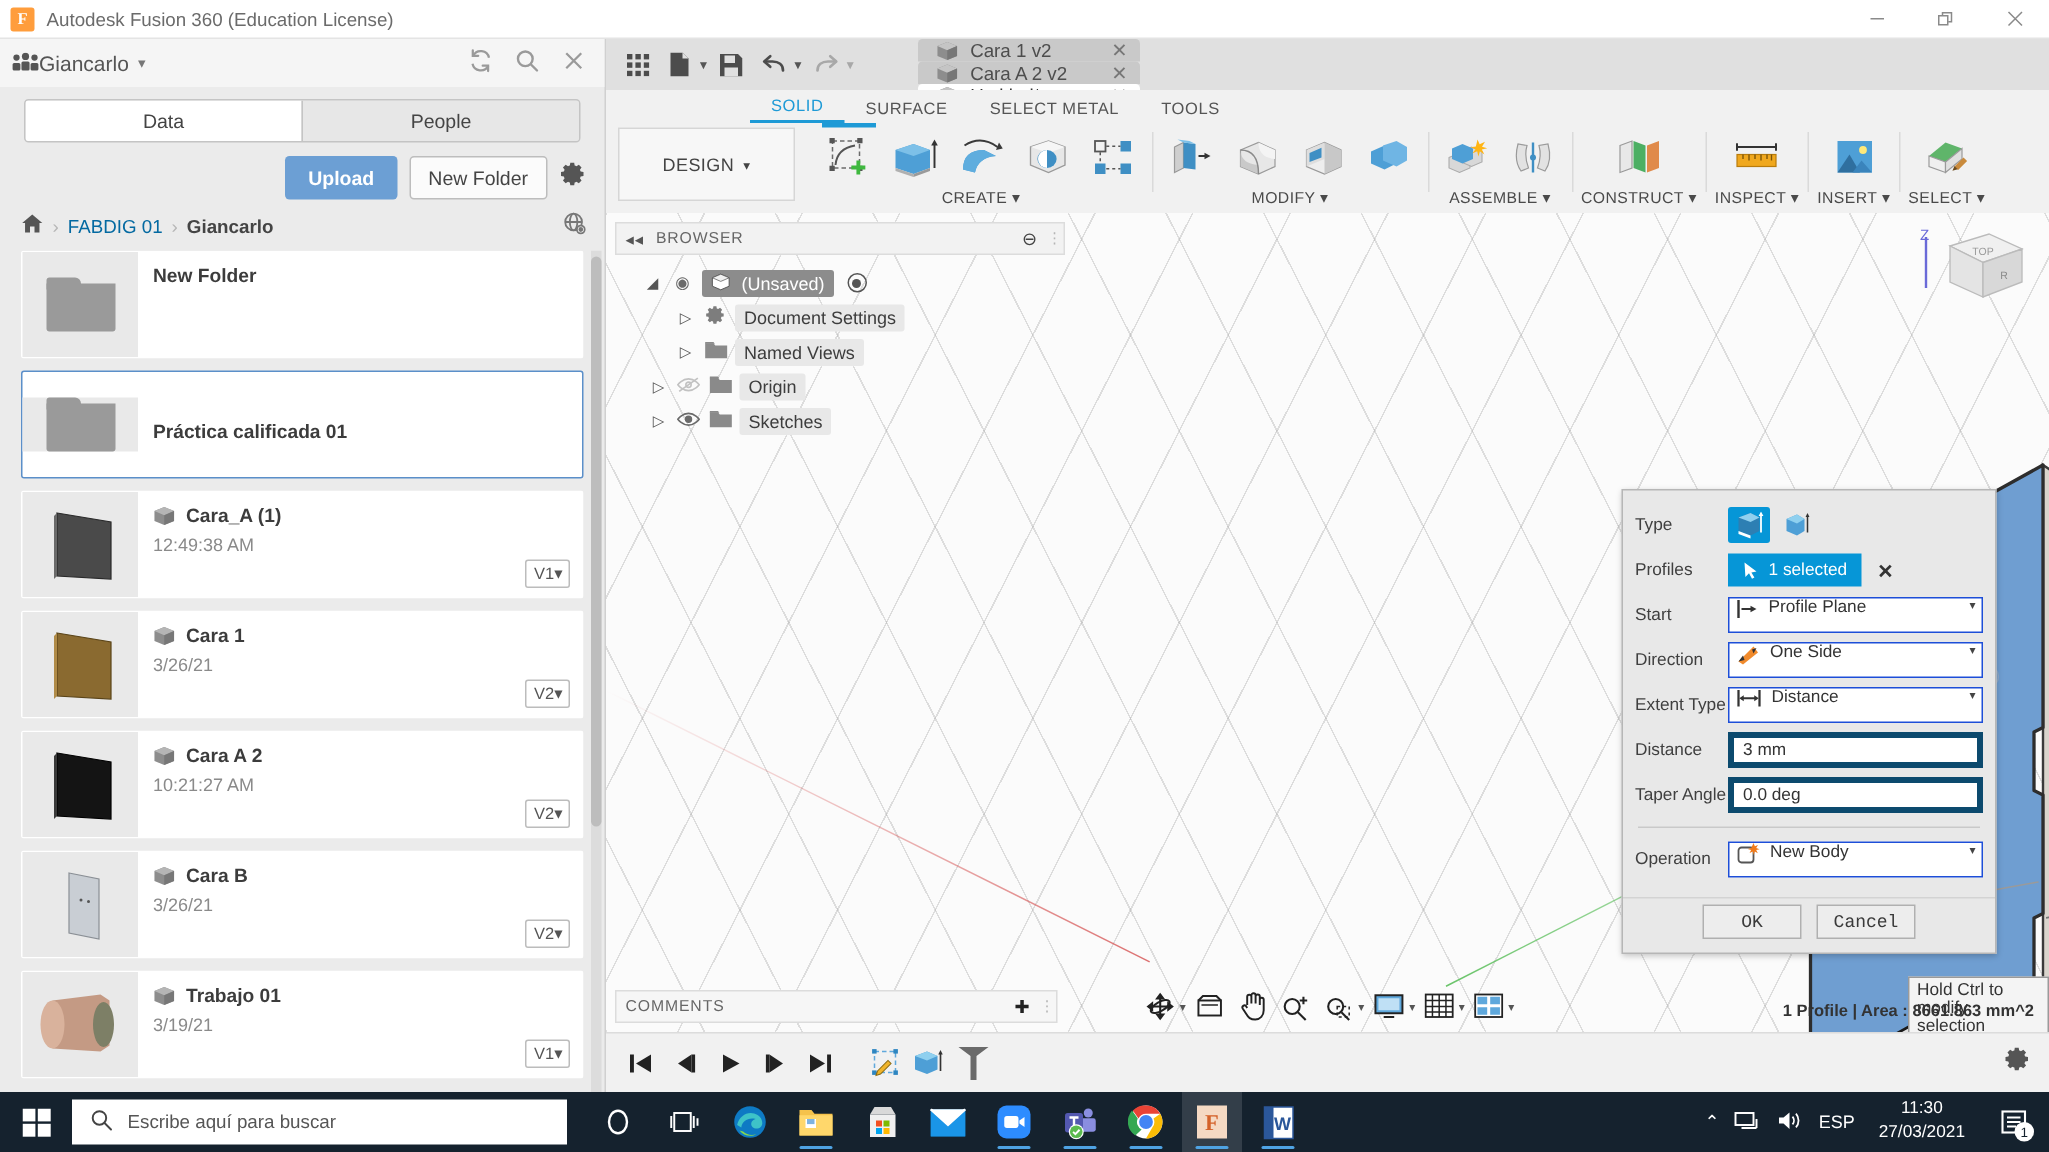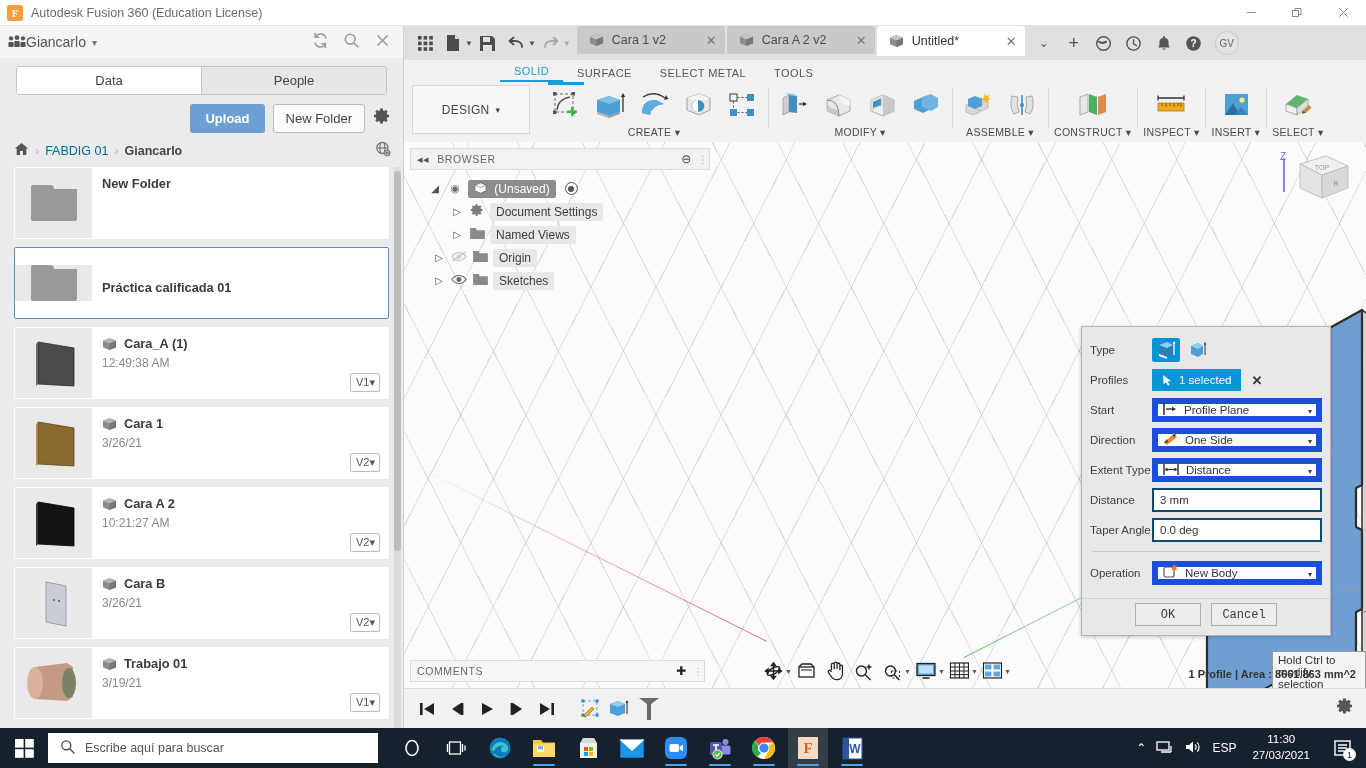--- a/index.html
+++ b/index.html
@@ -77,21 +77,21 @@
   .dp-scrolltrack { position:absolute; right:2px; top:0; width:7px; bottom:0; background:#dcdcdc;}
 
   
   .fusion { flex:1; display:flex; flex-direction:column; background:#f1f1f1; position:relative; }
 
   .qat { height:34px; background:#e0e0e0; display:flex; align-items:flex-end; }
   .qat-tools { display:flex; align-items:center; gap:2px; height:34px; padding:0 6px 0 8px; }
   .qbtn { width:26px; height:26px; display:flex; align-items:center; justify-content:center; color:#4c4c4c; cursor:pointer; }
   .mini-caret { font-size:8px; color:#555; margin-left:-3px; }
 
-  .doctabs { display:flex; align-items:flex-start; height:34px; }
+  .doctabs { display:flex; align-items:center; height:34px;flex-direction:column; }
   .dtab { height:28px; min-width:148px; background:#c9c9c9; display:flex; align-items:center;
           padding:0 8px 0 12px; gap:8px; font-size:12.5px; color:#4d4d4d; cursor:pointer;
           border-radius:3px 3px 0 0; margin-right:2px; }
   .dtab.active { background:#fff; height:30px; color:#333; }
   .dtab .x { margin-left:auto; color:#777; font-size:13px; }
   .tabtools { display:flex; align-items:center; gap:0px; height:34px; padding-left:2px;}
   .ttbtn { width:30px; height:28px; display:flex; align-items:center; justify-content:center; color:#555; cursor:pointer;}
   .avatar { width:24px; height:24px; border-radius:50%; background:#e3e3e3; border:1px solid #c9c9c9;
             font-size:10px; color:#666; display:flex; align-items:center; justify-content:center; margin:0 8px 0 6px;}
 
@@ -159,24 +159,24 @@
   .dlg-head .mark:after { content:""; position:absolute; left:2px; right:2px; top:4.5px; height:2px; background:#fff;}
   .dlg-body { padding:8px 8px 6px 8px; }
   .frow { display:flex; align-items:center; height:30px; }
   .flabel { width:62px; font-size:11.5px; color:#404040; }
   .ftoggle { display:flex; gap:4px; }
   .tgl { width:28px; height:24px; display:flex; align-items:center; justify-content:center; cursor:pointer; border-radius:2px;}
   .tgl.active { background:#0696d7; }
   .chip { background:#0696d7; color:#fff; font-size:11.5px; height:22px; min-width:80px;
           display:flex; align-items:center; gap:6px; padding:0 10px; cursor:pointer;}
   .chip-x { margin-left:10px; font-size:13px; color:#333; cursor:pointer; font-weight:bold;}
-  .fselect { flex:1; height:24px; background:#fff; border:6px solid #1d4ed8; display:flex; align-items:flex-end;
+  .fselect { flex:1; height:24px; background:#fff; border:1px solid #1d4ed8; display:flex; align-items:flex-start;
              gap:6px; padding:0 4px; font-size:11.5px; color:#333; cursor:pointer;}
   .fselect .car { margin-left:auto; font-size:8px; color:#444;}
-  .finput { flex:1; height:24px; background:#fff; border:2px solid #0c4a6e; display:flex; align-items:center;
+  .finput { flex:1; height:24px; background:#fff; border:4px solid #0c4a6e; display:flex; align-items:center;
             padding:0 6px; font-size:11.5px; color:#333; }
   .dlg-sep { height:1px; background:#c9c9c9; margin:6px 2px; }
   .dlg-foot { display:flex; justify-content:center; gap:10px; padding:4px 8px 9px 8px; border-top:1px solid #d3d3d3; margin-top:4px;font-family:Liberation Mono, monospace;}
   .dbtn { width:66px; height:23px; background:#ededed; border:1px solid #b0b0b0; font-size:12px; color:#3a3a3a;
           cursor:pointer; font-family:inherit; }
 
   
   .comments { position:absolute; left:6px; bottom:6px; width:295px; height:22px; background:#f6f6f6;
               border:1px solid #dcdcdc; display:flex; align-items:center; padding:0 6px;
               font-size:10.5px; letter-spacing:.6px; color:#666;}

